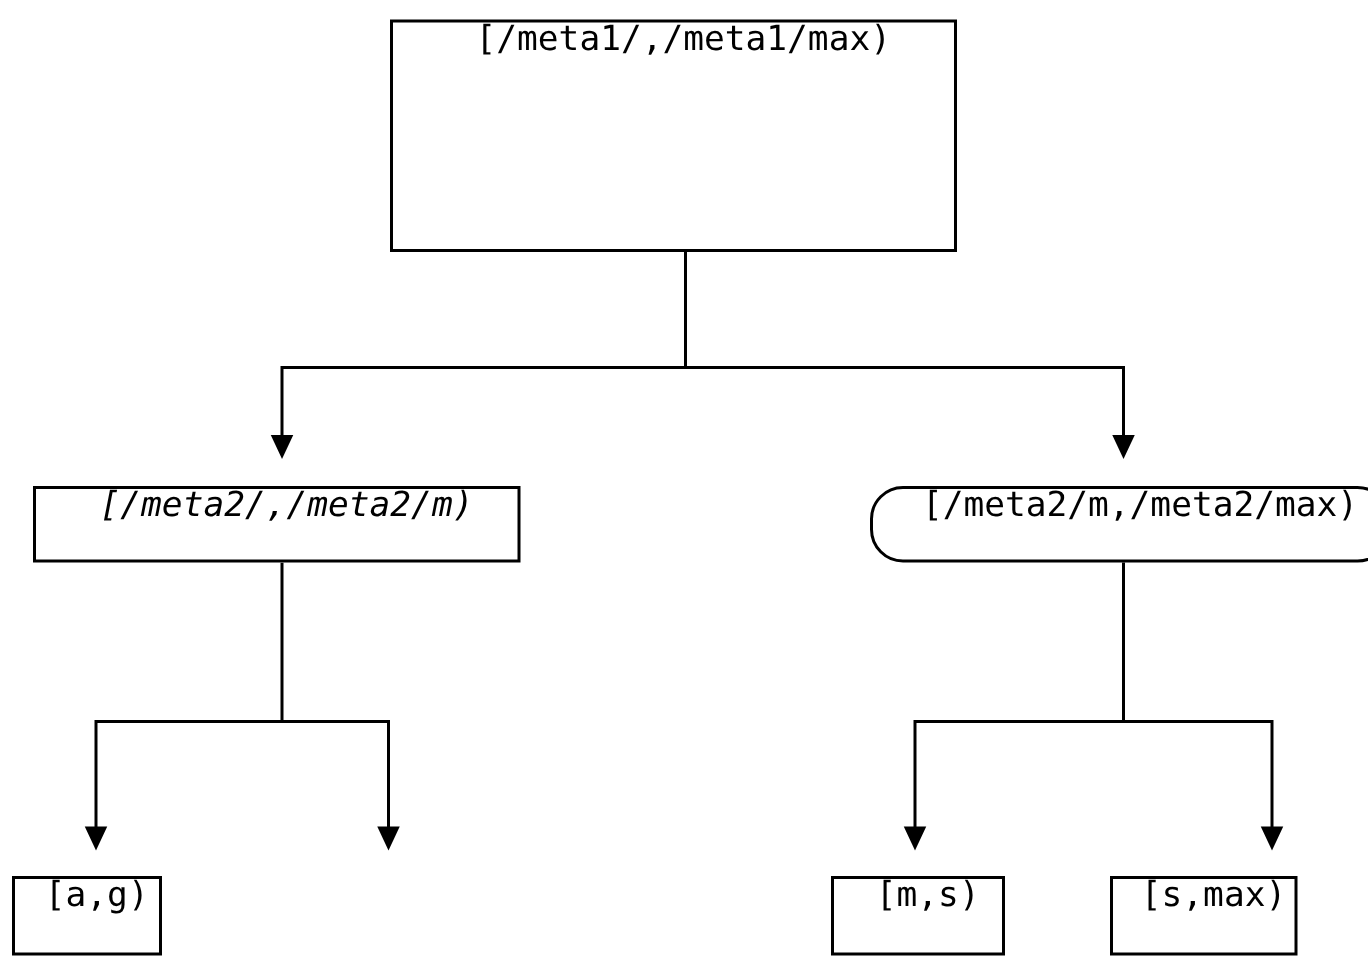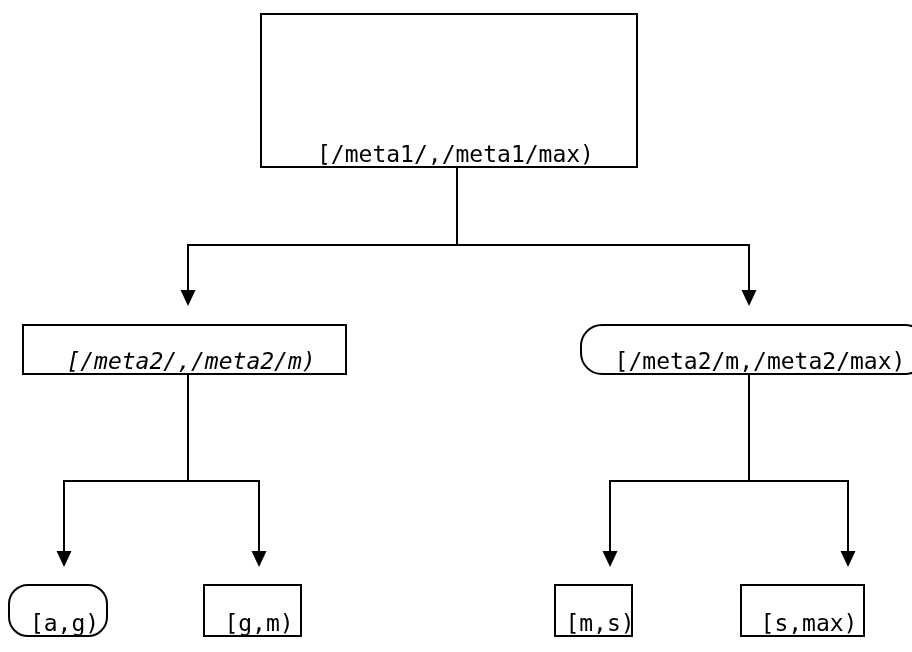--- a/index.html
+++ b/index.html
@@ -21,34 +21,34 @@
     top: 0;
     width: 912px;
     height: 652px;
   }
   .node {
     position: absolute;
     box-sizing: border-box;
     background: #ffffff;
     border: 2px solid #000000;
     display: flex;
-    align-items: flex-end;
+    align-items: flex-start;
     justify-content: center;
     color: #000000;
     font-size: 23px;
     line-height: 1;
     white-space: nowrap;
     padding-left: 13px;
   }
   .node-root  { left: 260px; top: 13px;  width: 378px; height: 155px; }
   .node-left  { left: 22px;  top: 324px; width: 325px; height: 51px; font-style: italic; }
   .node-right { left: 580px; top: 324px; width: 347px; height: 51px; border-radius: 22px; }
-  .leaf-ag    { left: 8px;   top: 584px; width: 100px; height: 53px; border-radius: 20px; }
+  .leaf-ag    { left: 8px;   top: 584px; width: 100px; height: 53px; }
   .leaf-gm    { left: 203px; top: 584px; width: 99px;  height: 53px; }
-  .leaf-ms    { left: 554px; top: 584px; width: 79px;  height: 53px; }
+  .leaf-ms    { left: 554px; top: 584px; width: 116px;  height: 53px; }
   .leaf-smax  { left: 740px; top: 584px; width: 125px; height: 53px; }
 </style>
 </head>
 <body>
 
 <div class="canvas">
 
   <svg class="connectors" viewBox="0 0 912 652" xmlns="http://www.w3.org/2000/svg">
 
     <path d="M457,168 V245" stroke="#000000" stroke-width="2" fill="none"></path>
@@ -82,23 +82,20 @@
   </div>
 
   <div class="node node-right">
     <span>[/meta2/m,/meta2/max)</span>
   </div>
 
   <div class="node leaf-ag">
     <span>[a,g)</span>
   </div>
 
-  <div class="node leaf-gm">
-    <span>[g,m)</span>
-  </div>
 
   <div class="node leaf-ms">
     <span>[m,s)</span>
   </div>
 
   <div class="node leaf-smax">
     <span>[s,max)</span>
   </div>
 
 </div>

